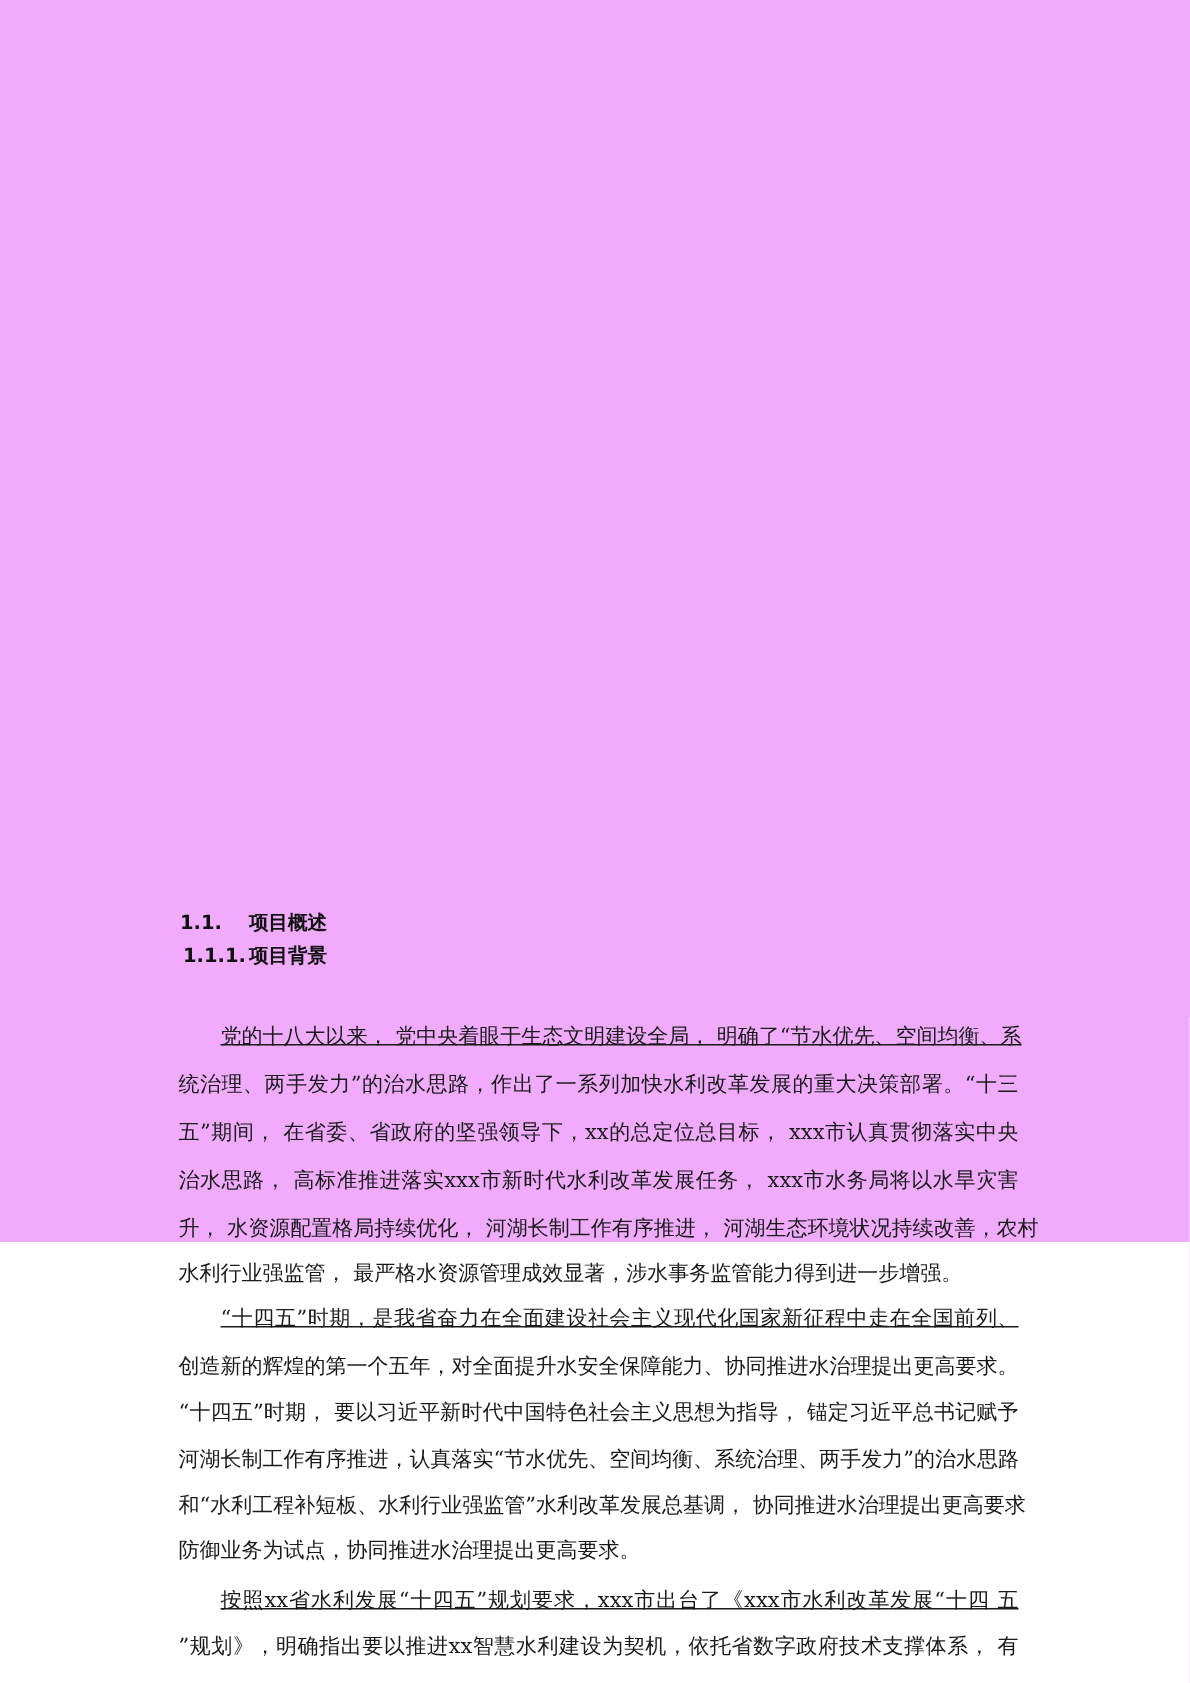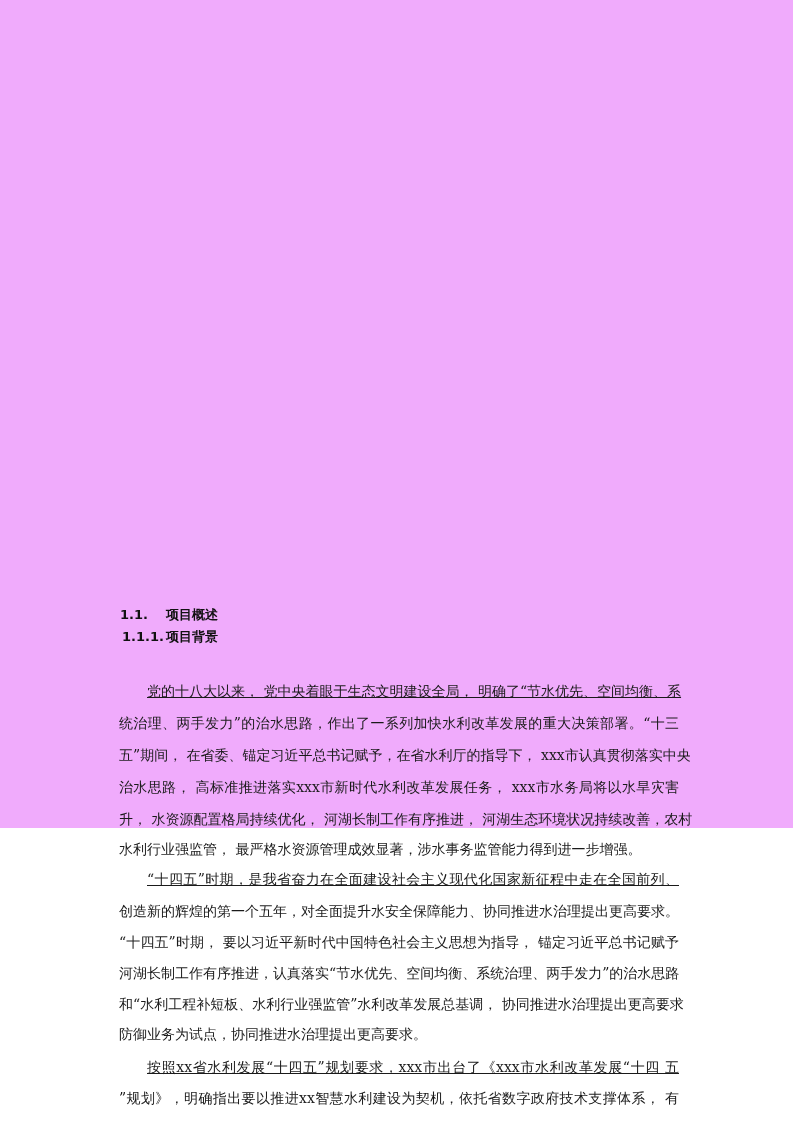--- a/index.html
+++ b/index.html
@@ -59,21 +59,21 @@
     <span class="num">1.1.</span><span>项目概述</span>
   </div>
 
   <div class="heading h3">
     <span class="num">1.1.1.</span><span>项目背景</span>
   </div>
 
   <div>
     <div class="line indent" style="top:682px">党的十八大以来， 党中央着眼于生态文明建设全局， 明确了“节水优先、空间均衡、系</div>
     <div class="line" style="top:714px">统治理、两手发力”的治水思路，作出了一系列加快水利改革发展的重大决策部署。“十三</div>
-    <div class="line" style="top:746px">五”期间， 在省委、锚定习近平总书记赋予，在省水利厅的指导下， xxx市认真贯彻落实中央</div>
+    <div class="line" style="top:746px">五”期间， 在省委、省政府的坚强领导下，xx的总定位总目标， xxx市认真贯彻落实中央</div>
     <div class="line" style="top:778px">治水思路， 高标准推进落实xxx市新时代水利改革发展任务， xxx市水务局将以水旱灾害</div>
     <div class="line" style="top:810px">升， 水资源配置格局持续优化， 河湖长制工作有序推进， 河湖生态环境状况持续改善，农村</div>
     <div class="line last" style="top:840px">水利行业强监管， 最严格水资源管理成效显著，涉水事务监管能力得到进一步增强。</div>
   </div>
 
   <div>
     <div class="line indent" style="top:870px">“十四五”时期，是我省奋力在全面建设社会主义现代化国家新征程中走在全国前列、</div>
     <div class="line" style="top:902px">创造新的辉煌的第一个五年，对全面提升水安全保障能力、协同推进水治理提出更高要求。</div>
     <div class="line" style="top:933px">“十四五”时期， 要以习近平新时代中国特色社会主义思想为指导， 锚定习近平总书记赋予</div>
     <div class="line" style="top:964px">河湖长制工作有序推进，认真落实“节水优先、空间均衡、系统治理、两手发力”的治水思路</div>

